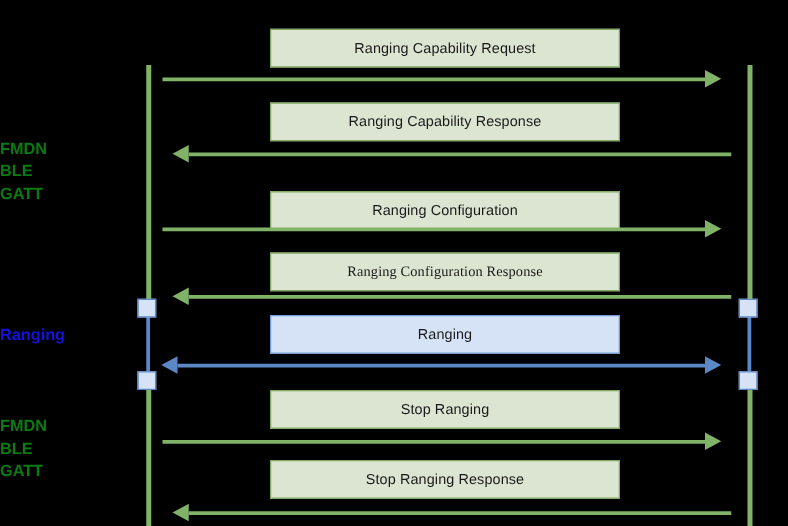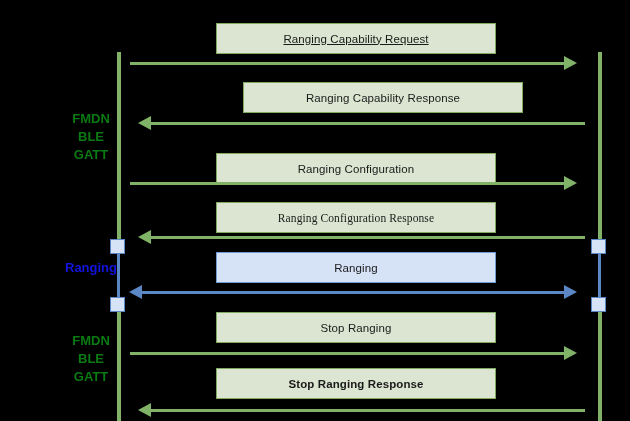--- a/index.html
+++ b/index.html
@@ -81,25 +81,24 @@
   .arrow-head.right.green { border-left: 13px solid #80b367; }
   .arrow-head.left.green  { border-right: 13px solid #80b367; }
   .arrow-head.right.blue  { border-left: 13px solid #5b87c5; }
   .arrow-head.left.blue   { border-right: 13px solid #5b87c5; }
 
   
   .side-label {
     position: absolute;
     width: 110px;
     left: 0;
-    text-align: center;
+    text-align: left;
     font-size: 13px;
     font-weight: bold;
     line-height: 18px;
-    padding-left: 36px;
   }
   .side-label.green { color: #0a7a12; }
   .side-label.blue  { color: #1313e0; }
   .side-label div { white-space: nowrap; }
 </style>
 </head>
 <body>
 
 <div id="canvas">
 
@@ -125,27 +124,27 @@
   <div class="side-label blue" style="top:259px;">
     <div>Ranging</div>
   </div>
 
   <div class="side-label green" style="top:332px;">
     <div>FMDN</div>
     <div>BLE</div>
     <div>GATT</div>
   </div>
 
-  <div class="msgbox green" style="top:23px;text-decoration:underline;">
+  <div class="msgbox green" style="top:23px;">
     <span>Ranging Capability Request</span>
   </div>
   <div class="arrow-line green" style="left:130px; top:62px; width:434px;"></div>
   <div class="arrow-head right green" style="left:564px; top:56px;"></div>
 
-  <div class="msgbox green" style="top:82px;margin-left:27px;">
+  <div class="msgbox green" style="top:82px;">
     <span>Ranging Capability Response</span>
   </div>
   <div class="arrow-line green" style="left:151px; top:122px; width:434px;"></div>
   <div class="arrow-head left green" style="left:138px; top:116px;"></div>
 
   <div class="msgbox green" style="top:142px;margin-top:11px;">
     <span>Ranging Configuration</span>
   </div>
   <div class="arrow-line green" style="left:130px; top:182px; width:434px;"></div>
   <div class="arrow-head right green" style="left:564px; top:176px;"></div>
@@ -162,19 +161,19 @@
   <div class="arrow-line blue" style="left:142px; top:291px; width:422px;"></div>
   <div class="arrow-head left blue" style="left:129px; top:285px;"></div>
   <div class="arrow-head right blue" style="left:564px; top:285px;"></div>
 
   <div class="msgbox green" style="top:312px;">
     <span>Stop Ranging</span>
   </div>
   <div class="arrow-line green" style="left:130px; top:352px; width:434px;"></div>
   <div class="arrow-head right green" style="left:564px; top:346px;"></div>
 
-  <div class="msgbox green" style="top:368px;font-weight:bold;">
+  <div class="msgbox green" style="top:368px;">
     <span>Stop Ranging Response</span>
   </div>
   <div class="arrow-line green" style="left:151px; top:409px; width:434px;"></div>
   <div class="arrow-head left green" style="left:138px; top:403px;"></div>
 
 </div>
 
 </body></html>

